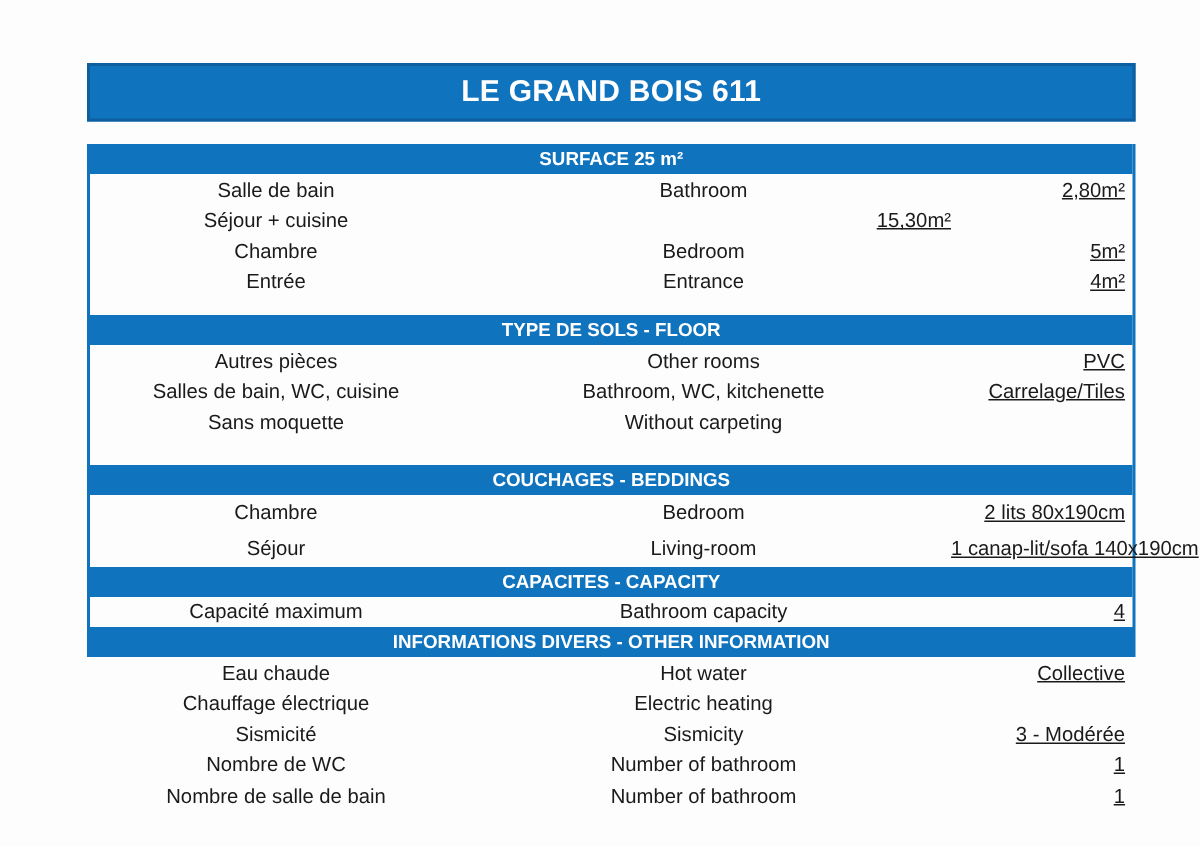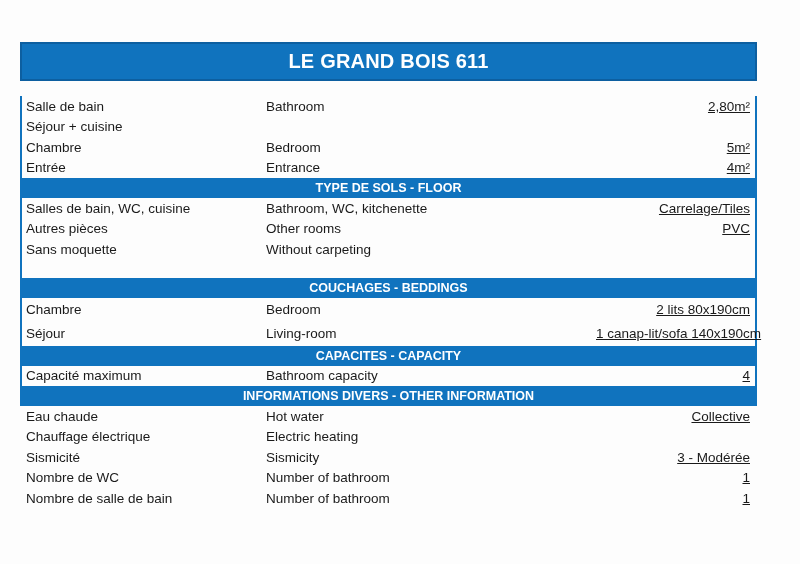--- a/index.html
+++ b/index.html
@@ -1,21 +1,21 @@
 <!DOCTYPE html>
 <html style="--accent: #1073be; --accent-border: #0d5fa0;"><head>
 <meta charset="utf-8">
 <style>
   * { margin: 0; padding: 0; box-sizing: border-box; }
   html, body { width: 800px; height: 564px; background: #fdfdfd; overflow: hidden; }
   body {
     font-family: "Liberation Sans", "DejaVu Sans", sans-serif;
     color: #1a1a1a;
   }
-  .page { width: 800px; height: 564px; padding: 42px 43px 0 20px; }
+  .page { width: 800px; height: 564px; padding: 42px 43px 0 58px; }
 
   .title-banner {
     height: 39px;
     background: var(--accent);
     border: 2px solid var(--accent-border);
     display: flex; align-items: center; justify-content: center;
     margin-bottom: 15px;
   }
   .title-banner span {
     color: #ffffff; font-size: 20px; font-weight: 700; letter-spacing: 0.2px;
@@ -27,81 +27,85 @@
   }
 
   .section-header {
     height: 20px;
     background: var(--accent);
     display: flex; align-items: center; justify-content: center;
   }
   .section-header span {
     color: #ffffff; font-size: 12.5px; font-weight: 700;
   }
-  .section--sols .section-header { margin-top: 0; }
+  .section--sols .section-header { margin-top: 12px; }
   .section--couchages .section-header { margin-top: 18px; }
 
   .row {
     display: grid;
     grid-template-columns: 240px 330px 1fr;
     align-items: center;
     height: 20.5px;
     padding: 0 5px 0 4px;
     font-size: 13.5px;
   }
   .section--couchages .row { height: 24px; }
   .section--info .row { padding: 0 7px 0 6px; }
   .cell-value { text-align: right; white-space: nowrap; text-decoration: underline; }
-  .cell-fr, .cell-en { white-space: nowrap; }
+  .cell-fr, .cell-en { white-space: nowrap; text-align: center; }
 </style>
 </head>
 <body>
 
 <div class="page">
 
   <div class="title-banner">
     <span>LE GRAND BOIS 611</span>
   </div>
 
   <div class="table-frame">
 
     <div class="section section--surface">
+      <div class="section-header">
+        <span>SURFACE 25 m²</span>
+      </div>
       <div class="row">
         <span class="cell-fr">Salle de bain</span>
         <span class="cell-en">Bathroom</span>
         <span class="cell-value">2,80m²</span>
       </div>
       <div class="row">
         <span class="cell-fr">Séjour + cuisine</span>
+        <span class="cell-value">15,30m²</span>
       </div>
       <div class="row">
         <span class="cell-fr">Chambre</span>
         <span class="cell-en">Bedroom</span>
         <span class="cell-value">5m²</span>
       </div>
       <div class="row">
         <span class="cell-fr">Entrée</span>
         <span class="cell-en">Entrance</span>
         <span class="cell-value">4m²</span>
       </div>
     </div>
 
     <div class="section section--sols">
       <div class="section-header">
         <span>TYPE DE SOLS - FLOOR</span>
       </div>
       <div class="row">
+        <span class="cell-fr">Autres pièces</span>
+        <span class="cell-en">Other rooms</span>
+        <span class="cell-value">PVC</span>
+      </div>
+      <div class="row">
         <span class="cell-fr">Salles de bain, WC, cuisine</span>
         <span class="cell-en">Bathroom, WC, kitchenette</span>
         <span class="cell-value">Carrelage/Tiles</span>
-      </div>
-      <div class="row">
-        <span class="cell-fr">Autres pièces</span>
-        <span class="cell-en">Other rooms</span>
-        <span class="cell-value">PVC</span>
       </div>
       <div class="row">
         <span class="cell-fr">Sans moquette</span>
         <span class="cell-en">Without carpeting</span>
         <span class="cell-value"></span>
       </div>
     </div>
 
     <div class="section section--couchages">
       <div class="section-header">

